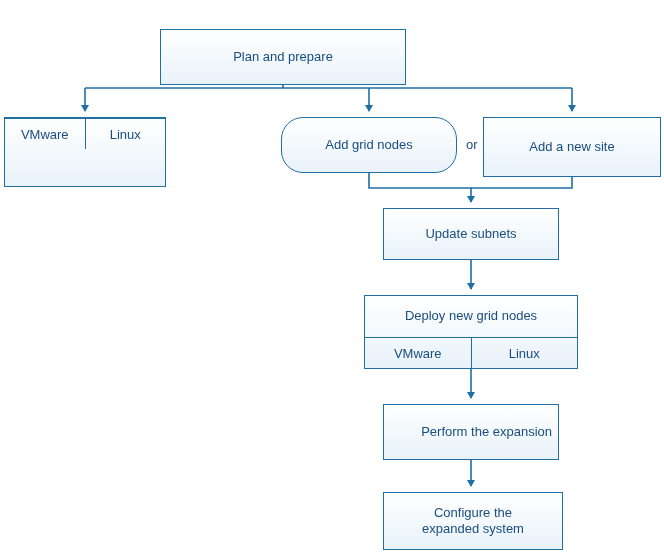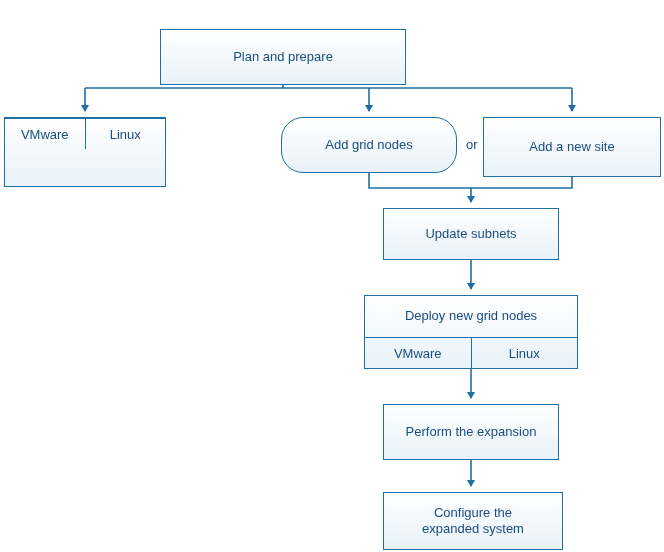--- a/index.html
+++ b/index.html
@@ -141,21 +141,21 @@
   </div>
 
   <div class="node" style="left:364px; top:295px; width:214px; height:74px;">
     <div class="title">Deploy new grid nodes</div>
     <div class="subrow">
       <div class="cell">VMware</div>
       <div class="cell">Linux</div>
     </div>
   </div>
 
-  <div class="node" style="left:383px; top:404px; width:176px; height:56px;">
+  <div class="node" style="left:383px; top:404px; width:176px; height:56px;align-items:flex-end;">
     <div class="title">Perform the expansion</div>
   </div>
 
   <div class="node" style="left:383px; top:492px; width:180px; height:58px;">
     <div class="title" style="white-space:pre-line;">Configure the
 expanded system</div>
   </div>
 
 </div>
 

